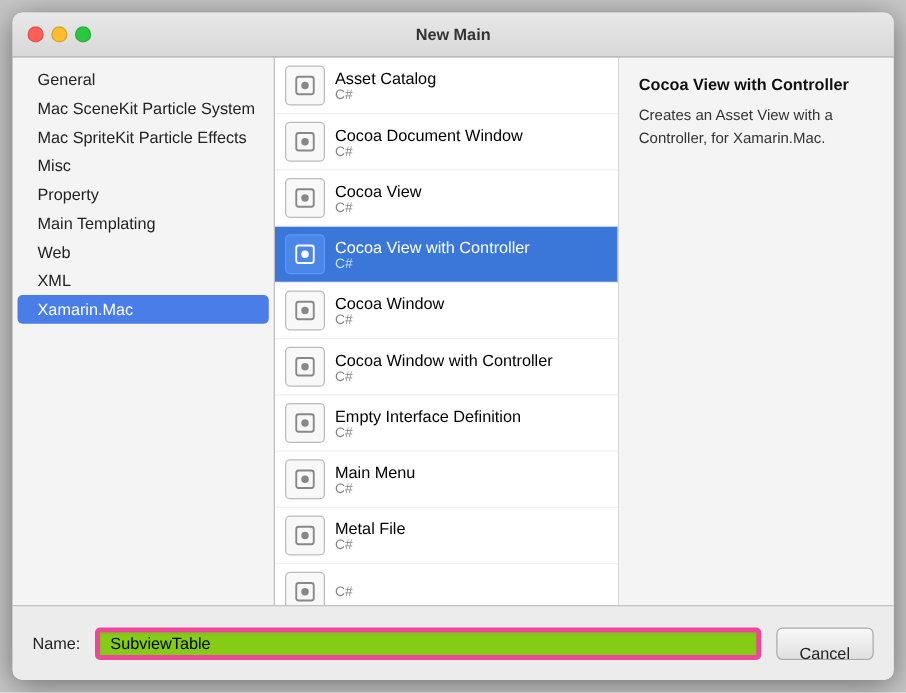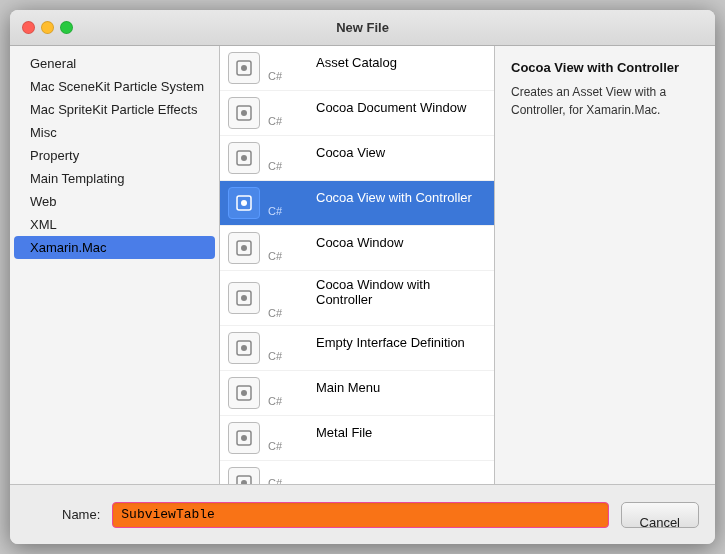--- a/index.html
+++ b/index.html
@@ -73,21 +73,21 @@
       cursor: pointer;
       color: #222;
       white-space: nowrap;
       overflow: hidden;
       text-overflow: ellipsis;
       border-radius: 4px;
       margin: 0 4px;
     }
     .sidebar-item.selected {
       background: #4a7de8;
-      color: #000000;
+      color: #ffffff;
       border-radius: 4px;
     }
     
     .file-list {
       width: 275px;
       background: #fff;
       border-right: 1px solid #c0c0c0;
       overflow-y: auto;
       flex-shrink: 0;
     }
@@ -118,21 +118,21 @@
       margin-right: 8px;
       font-size: 14px;
       color: #555;
     }
     .file-item.selected .file-icon {
       border-color: #5a9aff;
       background: #4a87e8;
       color: white;
     }
     .file-info { flex: 1; }
-    .file-name { font-size: 13px; font-weight: 500; margin-left: 48px; }
+    .file-name { font-size: 13px; font-weight: 500; }
     .file-subtitle { font-size: 11px; color: #888; }
     
     .detail-panel {
       flex: 1;
       padding: 14px 16px;
       background: #f4f4f4;
       overflow-y: auto;
     }
     .detail-title {
       font-size: 13px;
@@ -154,33 +154,31 @@
       align-items: center;
       padding: 0 16px;
       gap: 12px;
       flex-shrink: 0;
     }
     .name-label {
       font-size: 13px;
       color: #222;
       font-weight: 500;
       flex-shrink: 0;
-      margin-left: 36px;
     }
     .name-input {
       flex: 1;
       height: 26px;
-      border: 1px solid #ec4899;
+      border: 4px solid #ec4899;
       border-radius: 4px;
       padding: 3px 8px;
       font-size: 13px;
-      background: #f97316;
+      background: #84cc16;
       outline: none;
       box-shadow: inset 0 1px 2px rgba(0,0,0,0.08);
-      font-family: Liberation Mono, monospace;
     }
     .bottom-buttons {
       display: flex;
       gap: 8px;
       flex-shrink: 0;
     }
     .btn {
       height: 26px;
       padding: 12px 18px;
       border-radius: 5px;
@@ -201,21 +199,21 @@
 <body>
 
 <div class="window">
 
   <div class="title-bar">
     <div class="title-bar-buttons">
       <div class="tb-btn close"></div>
       <div class="tb-btn minimize"></div>
       <div class="tb-btn maximize"></div>
     </div>
-    <span class="title-bar-title">New File</span>
+    <span class="title-bar-title">New Main</span>
   </div>
 
   <div class="main-content">
 
     <div class="sidebar">
         <div class="sidebar-item">General</div>
         <div class="sidebar-item">Mac SceneKit Particle System</div>
         <div class="sidebar-item">Mac SpriteKit Particle Effects</div>
         <div class="sidebar-item">Misc</div>
         <div class="sidebar-item">Property</div>

